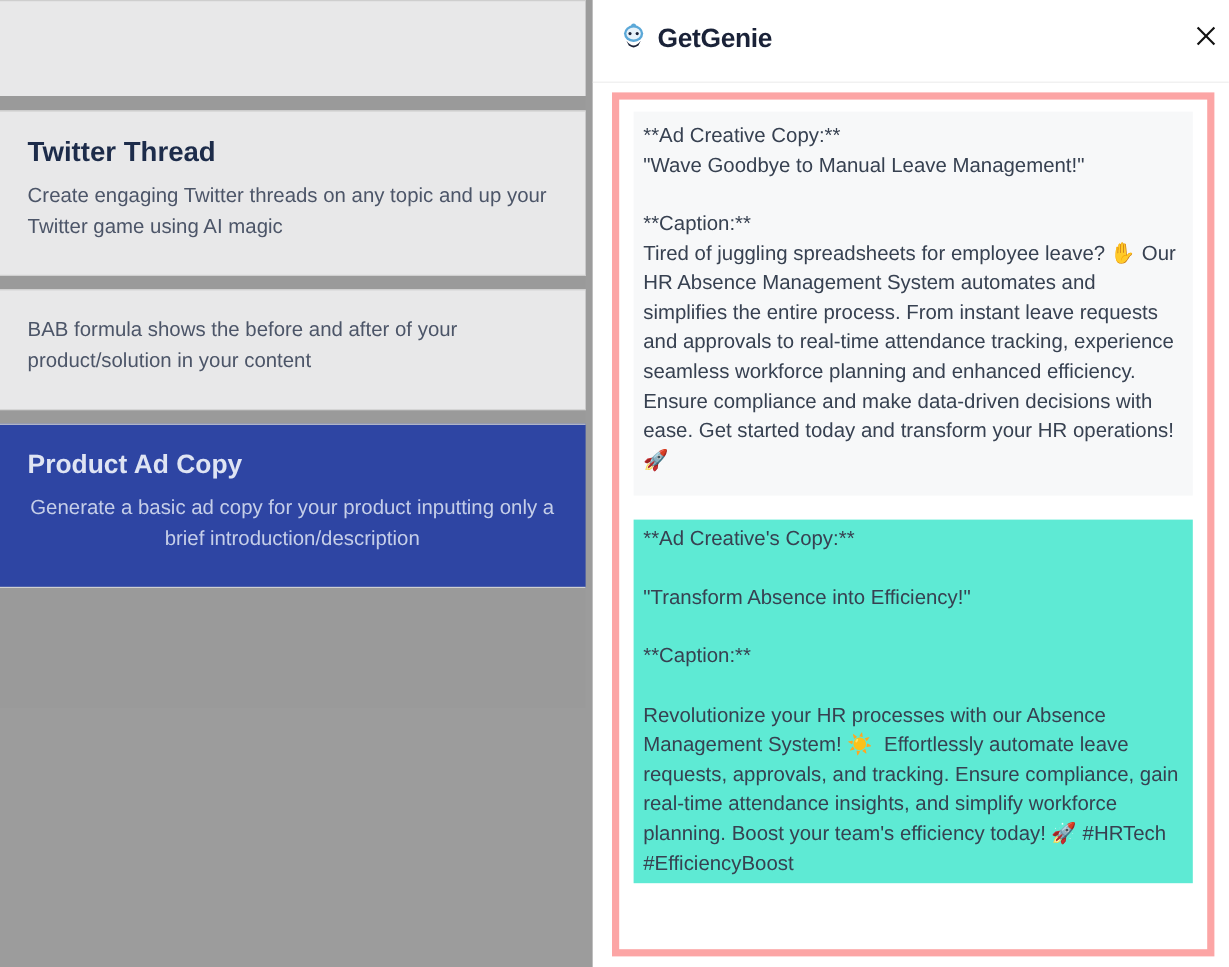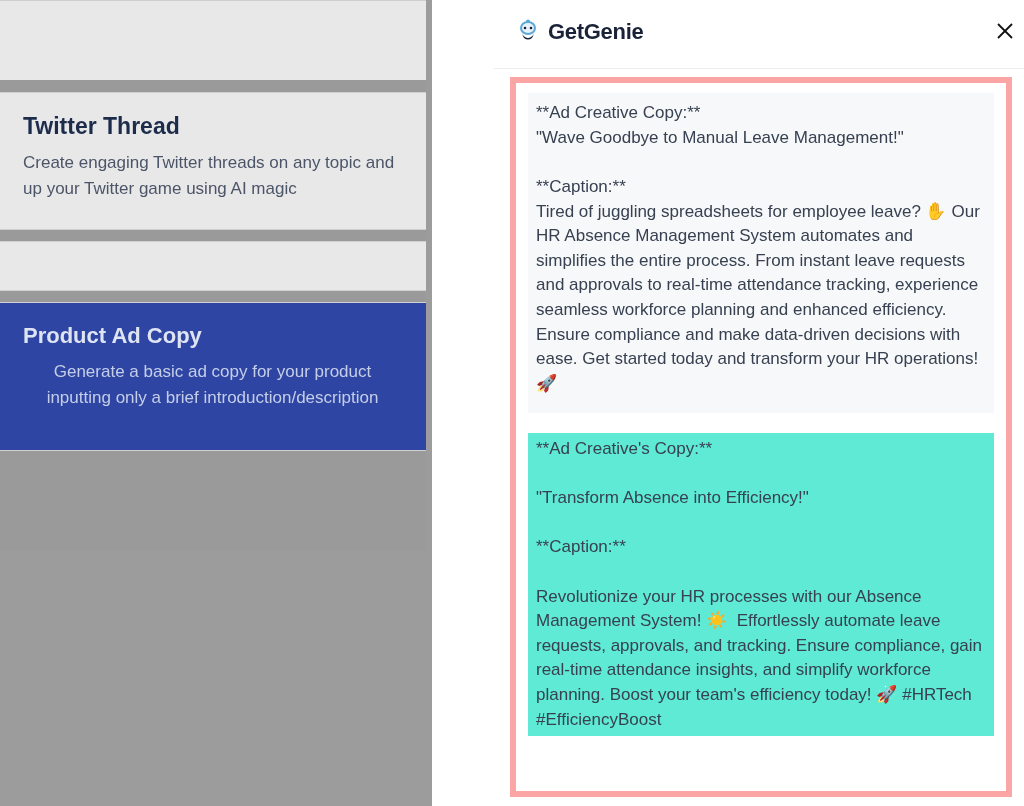--- a/index.html
+++ b/index.html
@@ -14,21 +14,21 @@
       height: 806px;
       overflow: hidden;
       position: relative;
       background: #fff;
     }
     
     .left-panel {
       position: absolute;
       top: 0;
       left: 0;
-      width: 432px;
+      width: 494px;
       height: 806px;
       background: rgba(156, 156, 156, 1);
     }
     
     .template-card {
       background: #e8e8e9;
       padding: 20px 24px 28px;
       border-top: 1px solid #d0d0d0;
       border-bottom: 1px solid #d0d0d0;
     }
@@ -167,25 +167,26 @@
   <div class="template-gap" style="height:12px"></div>
 
   <div class="template-card">
     <div class="template-title">Twitter Thread</div>
     <div class="template-desc">Create engaging Twitter threads on any topic and up your Twitter game using AI magic</div>
   </div>
 
   <div class="template-gap" style="height:11px"></div>
 
   <div class="template-card">
+    <div class="template-desc">BAB formula shows the before and after of your product/solution in your content</div>
   </div>
 
   <div class="template-gap" style="height:11px"></div>
 
-  <div class="template-card selected" style="padding-bottom:40px;">
+  <div class="template-card selected" style="padding-bottom:28px;">
     <div class="template-title">Product Ad Copy</div>
     <div class="template-desc">Generate a basic ad copy for your product inputting only a brief introduction/description</div>
   </div>
 
   <div class="template-gap" style="height:100px"></div>
 </div>
 
 <div class="right-panel">
   <div class="header">
     <div class="logo">

